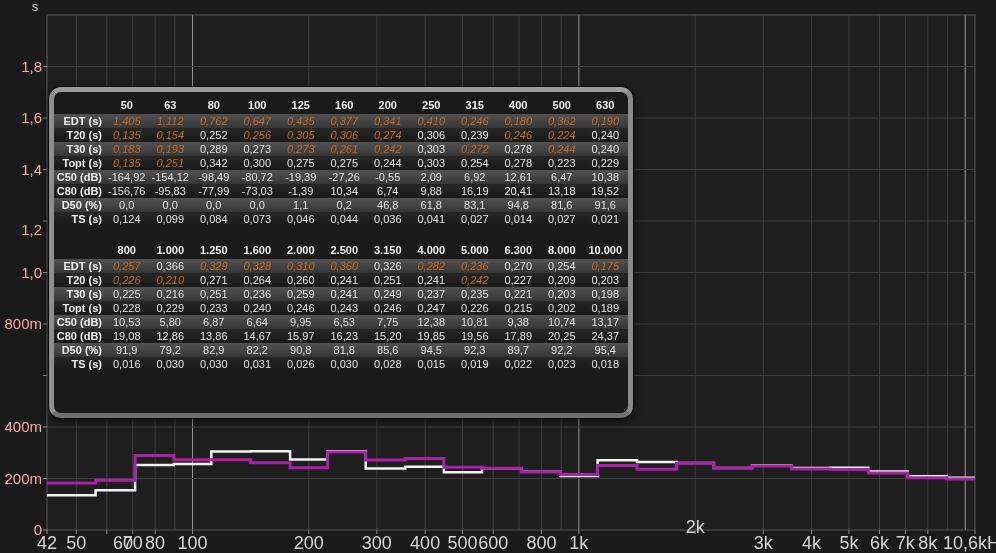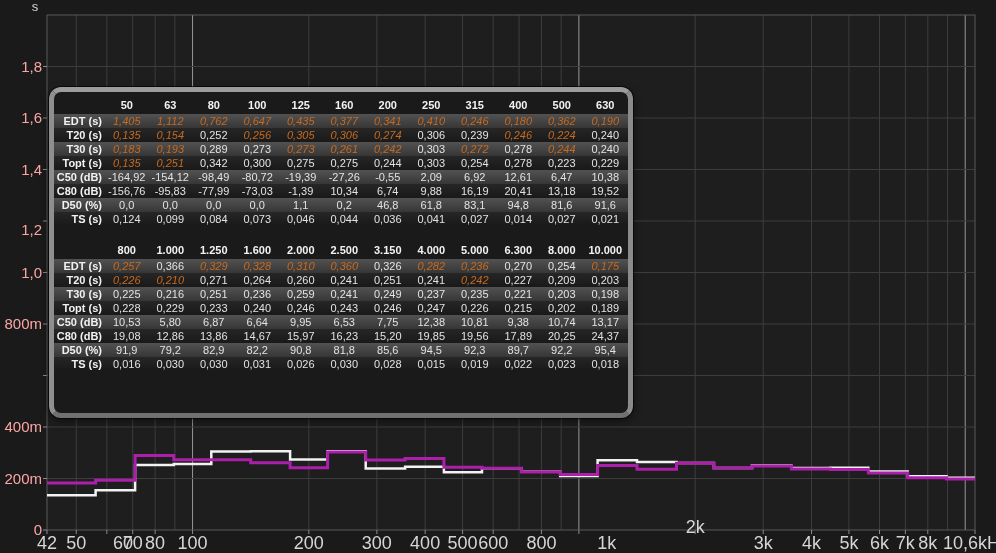--- a/index.html
+++ b/index.html
@@ -119,21 +119,21 @@
       <div class="xlab" style="left: 91px; top: 536px;">60</div>
       <div class="xlab" style="left: 100.708px; top: 536px;">70</div>
       <div class="xlab" style="left: 123.112px; top: 536px;">80</div>
       <div class="xlab" style="left: 160.552px; top: 536px;">100</div>
       <div class="xlab" style="left: 276.851px; top: 536px;">200</div>
       <div class="xlab" style="left: 344.881px; top: 536px;">300</div>
       <div class="xlab" style="left: 393.149px; top: 536px;">400</div>
       <div class="xlab" style="left: 430.589px; top: 536px;">500</div>
       <div class="xlab" style="left: 461.18px; top: 536px;">600</div>
       <div class="xlab" style="left: 509.448px; top: 536px;">800</div>
-      <div class="xlab" style="left: 546.888px; top: 536px; margin-left: 28px;">1k</div>
+      <div class="xlab" style="left: 546.888px; top: 536px;">1k</div>
       <div class="xlab" style="left: 663.186px; top: 520px;">2k</div>
       <div class="xlab" style="left: 731.217px; top: 536px;">3k</div>
       <div class="xlab" style="left: 779.485px; top: 536px;">4k</div>
       <div class="xlab" style="left: 816.925px; top: 536px;">5k</div>
       <div class="xlab" style="left: 847.515px; top: 536px;">6k</div>
       <div class="xlab" style="left: 873.379px; top: 536px;">7k</div>
       <div class="xlab" style="left: 895.784px; top: 536px;">8k</div>
       <div class="xlab" style="left: 943px; top: 536px;">10,6kHz</div>
     </div>
   <div id="panel">

